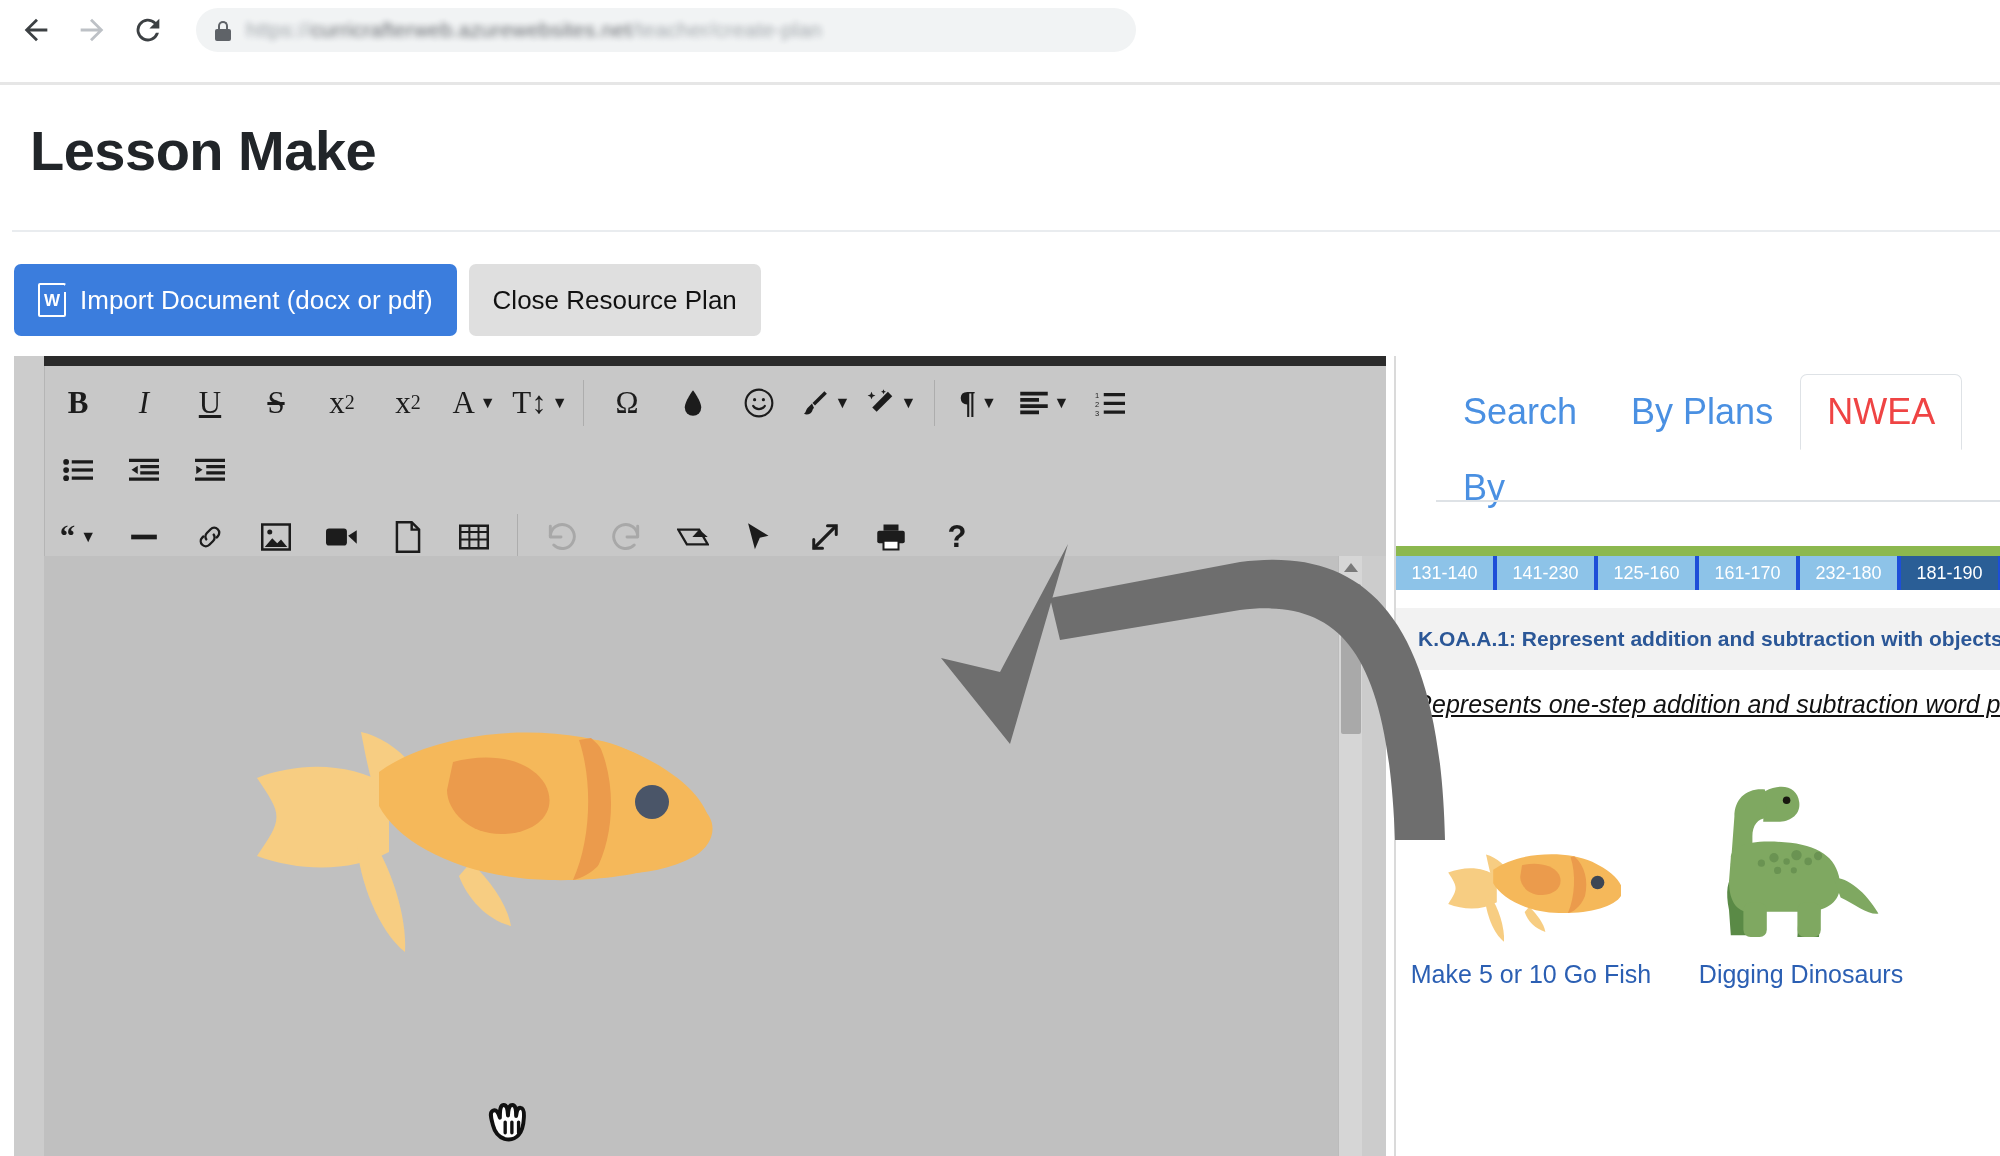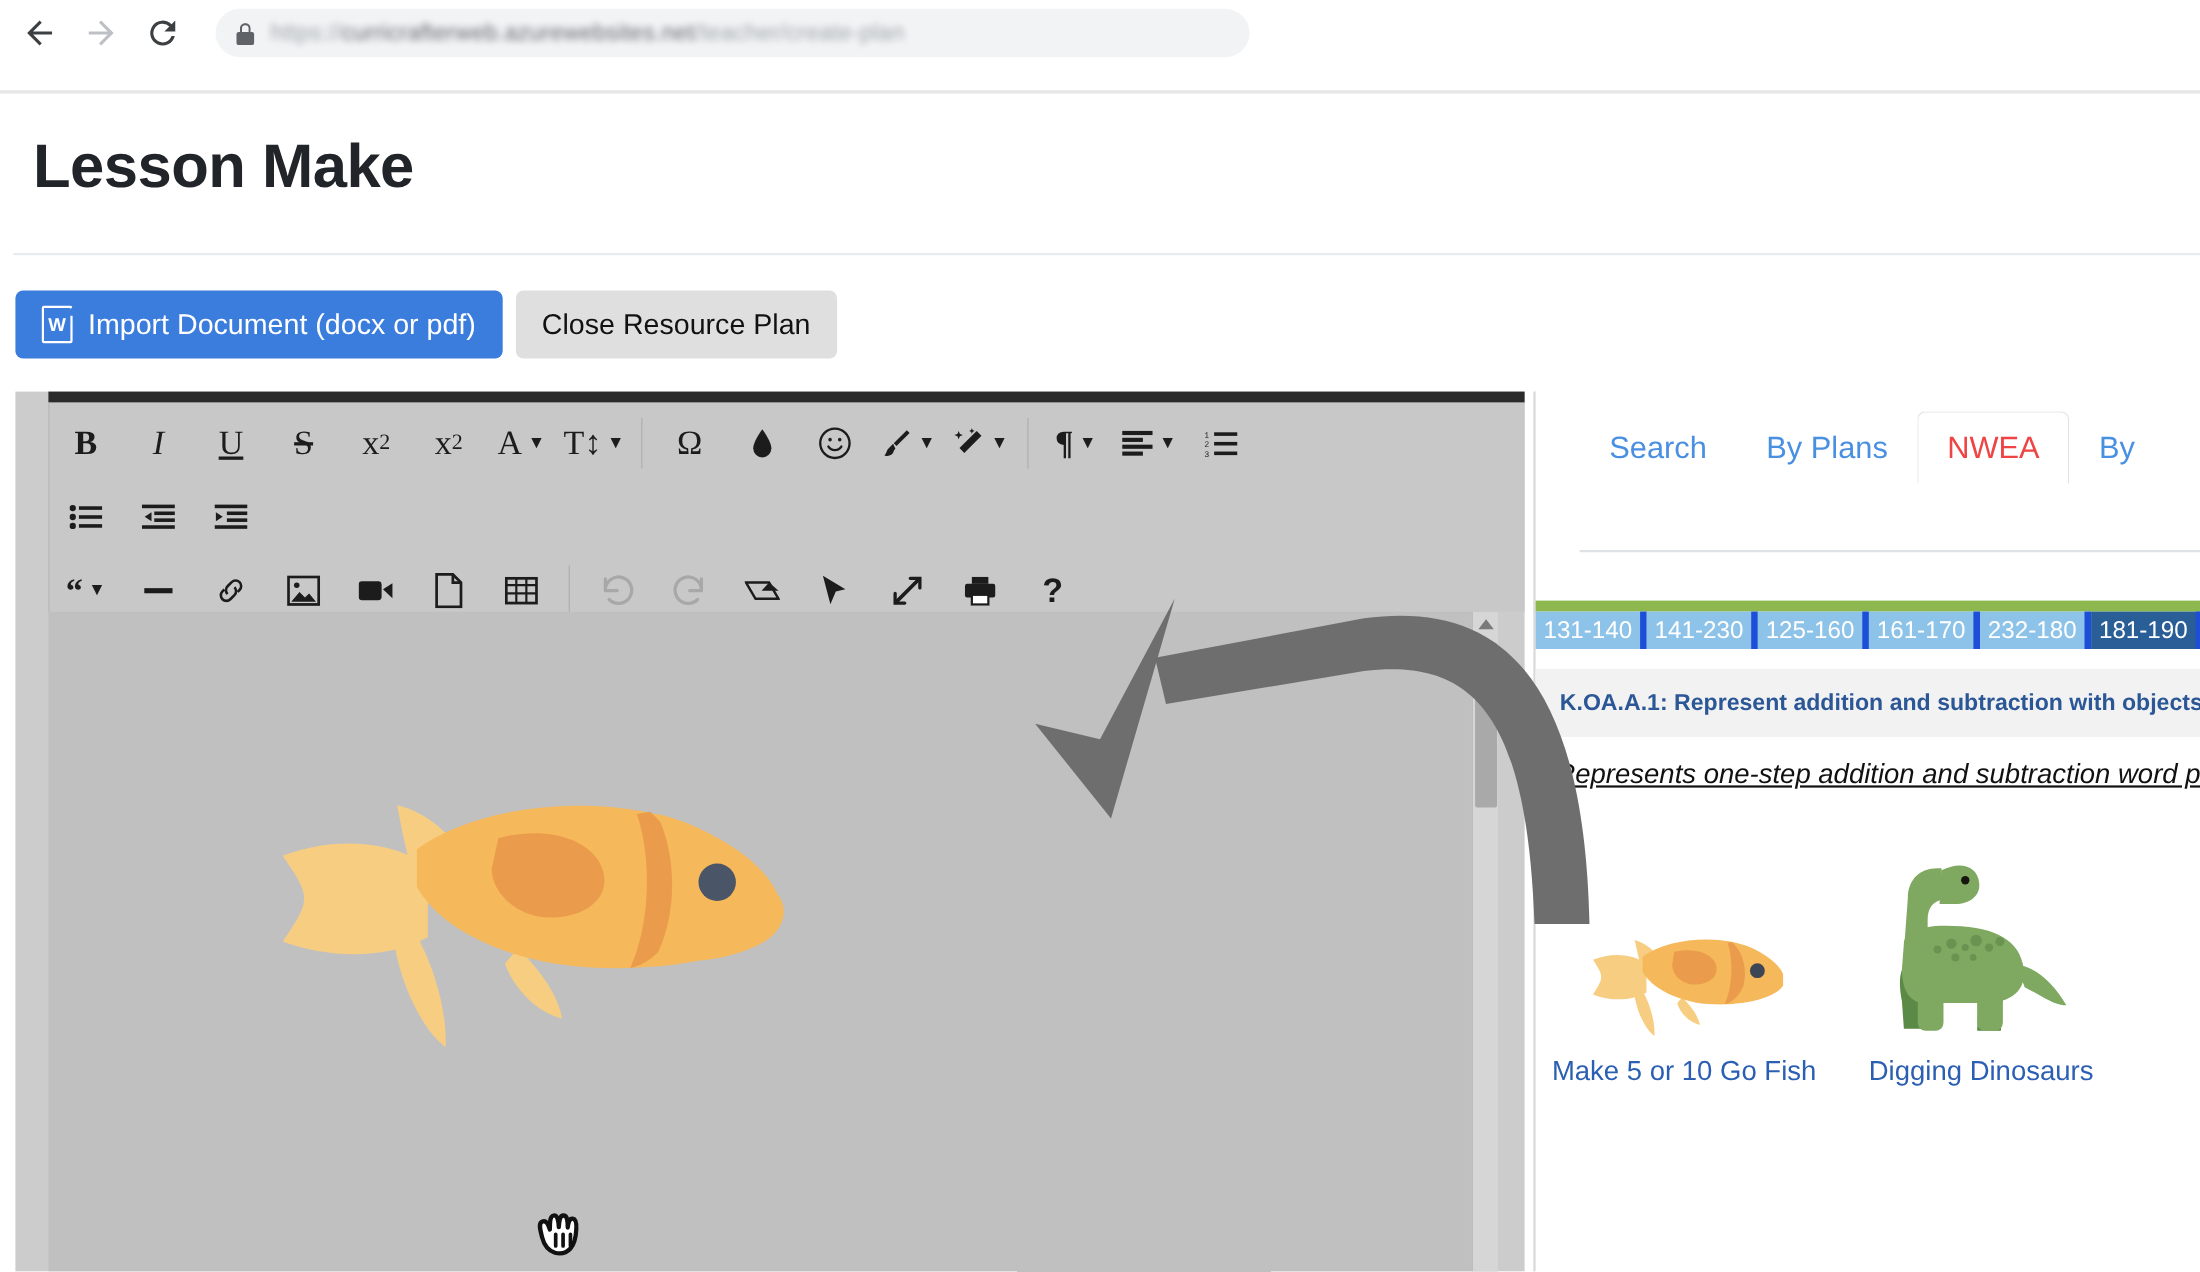--- a/index.html
+++ b/index.html
@@ -51,21 +51,21 @@
   }
   .header-rule{
     position:absolute; left:12px; top:230px; width:1988px; height:2px;
     background:#e9ecef;
   }
 
   
   .action-row{ position:absolute; left:14px; top:264px; display:flex; gap:12px; }
   .btn{
     border:none; border-radius:7px; font-size:26px;
-    display:flex; align-items:center; height:62px; padding:0 24px;
+    display:flex; align-items:center; height:72px; padding:0 24px;
     cursor:pointer; font-family:"Liberation Sans", sans-serif;
   }
   .btn-primary{ background:#3b7ddd; color:#fff; }
   .btn-secondary{ background:#dfdfdf; color:#111; }
   .word-icon{
     width:28px; height:34px; margin-right:14px; position:relative; flex:none;
     border:2.5px solid #fff; border-radius:2px; background:transparent;
   }
   .word-icon::after{
     content:"W"; position:absolute; left:0; right:0; top:50%;
@@ -137,41 +137,41 @@
   
   .resource-pane{
     position:absolute; left:1394px; top:356px; width:606px; height:800px;
     background:#ffffff; border-left:2px solid #dadada;
   }
   .pane-tabs{
     position:absolute; left:40px; top:18px; width:566px;
     display:flex; flex-wrap:wrap; align-items:flex-end;
   }
   .tab{
-    font-size:28px; color:#4a90e2; padding:16px 26px;
+    font-size:36px; color:#4a90e2; padding:16px 26px;
     border:1px solid transparent; border-radius:7px 7px 0 0;
     cursor:pointer; white-space:nowrap;
   }
   .tab.active{
     color:#ef4444; background:#fff;
     border-color:#dee2e6; border-bottom-color:#fff;
   }
   .tabs-underline{
     position:absolute; left:40px; top:144px; width:566px; height:2px; background:#dee2e6;
   }
   .band-strip{
     position:absolute; left:0; top:190px; width:606px; height:10px; background:#8cb84f;
   }
   .bands{
     position:absolute; left:0; top:200px; width:606px; height:34px; display:flex;
   }
   .band{
     flex:1 1 0; display:flex; align-items:center; justify-content:center;
-    font-size:22px; color:#fff; background:#8dc3e8;
-    border-right:6px solid #1d4ed8;
+    font-size:18px; color:#fff; background:#8dc3e8;
+    border-right:4px solid #1d4ed8;
   }
   .band.sel{ background:#2a5e96; }
   .std-box{
     position:absolute; left:0; top:252px; width:606px; height:62px;
     background:#f2f2f2; display:flex; align-items:center;
   }
   .std-text{
     font-size:21px; font-weight:bold; color:#2b5797;
     white-space:nowrap; padding-left:22px; overflow:hidden;
   }

